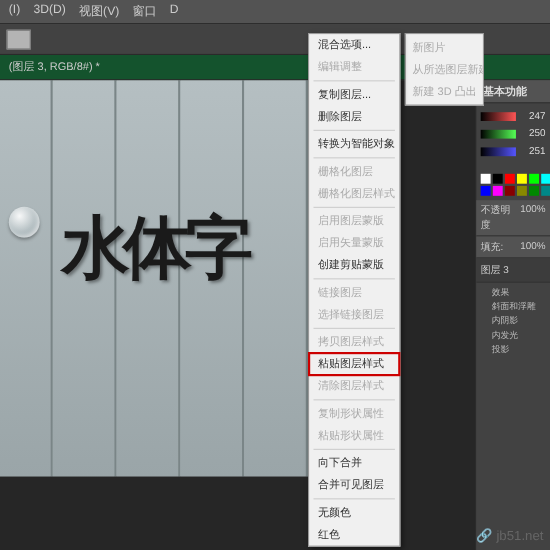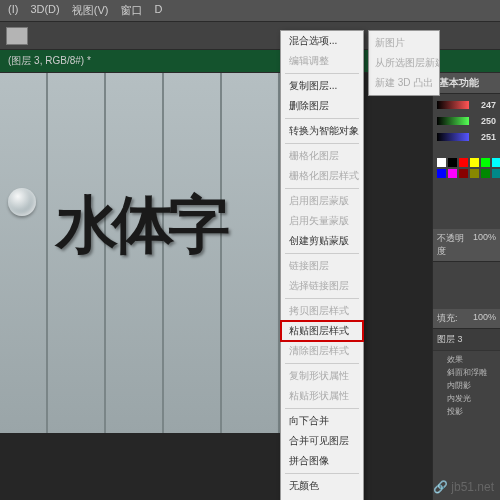--- a/index.html
+++ b/index.html
@@ -21,30 +21,30 @@
   .context-menu .item.disabled { color:#aaa; }
   .context-menu .sep { height:1px; background:#ccc; margin:2px 4px; }
   .context-menu .highlight { outline:2px solid #c00; outline-offset:-1px; }
   
   .submenu { position:absolute; left:368px; top:30px; width:72px; background:#f0f0f0; border:1px solid #999; font-size:10px; color:#aaa; z-index:9; padding:2px 0;}
   .submenu .item { padding:3px 6px; white-space:nowrap; overflow:hidden;}
   
   .panels { width:68px; background:#424242; border-left:1px solid #2a2a2a; display:flex; flex-direction:column; }
   .panel-tab { background:#535353; color:#ddd; font-size:10px; padding:3px 6px; border-bottom:1px solid #2a2a2a;font-weight:bold;}
   .sliders { padding:6px 4px; }
-  .slider-row { display:flex; align-items:center; gap:3px; margin-bottom:6px;font-weight:bold;}
+  .slider-row { display:flex; align-items:flex-end; gap:3px; margin-bottom:6px;}
   .slider-track { flex:1; height:8px; background:linear-gradient(90deg,#000,#fff); position:relative;}
   .slider-row.r .slider-track{background:linear-gradient(90deg,#000,#f55);}
   .slider-row.g .slider-track{background:linear-gradient(90deg,#000,#5f5);}
   .slider-row.b .slider-track{background:linear-gradient(90deg,#000,#55f);}
   .slider-val { width:24px; font-size:9px; color:#ddd; text-align:right;}
   .swatches { padding:4px; display:grid; grid-template-columns:repeat(6,1fr); gap:2px;}
   .swatch-s { width:9px; height:9px; }
   .layers { flex:1; background:#424242; font-size:9px; color:#ccc; }
-  .layer-head { background:#535353; padding:3px 4px; display:flex; justify-content:space-between; border-bottom:1px solid #2a2a2a;margin-top:47px;}
+  .layer-head { background:#535353; padding:3px 4px; display:flex; justify-content:space-between; border-bottom:1px solid #2a2a2a;}
   .layer-item { padding:4px 4px; border-bottom:1px solid #333; background:#3a4a5c;}
   .layer-item.inactive { background:#3c3c3c;}
   .fx-list { font-size:8px; color:#bbb; padding:2px 4px 2px 14px;}
   .fx-list div{padding:1px 0;}
   
   .watermark { position:absolute; right:6px; bottom:6px; color:#666; font-size:12px; z-index:20;}
 </style>
 </head>
 <body>
 
@@ -153,19 +153,18 @@
     <div class="sep"></div>
     <div class="item disabled">拷贝图层样式</div>
     <div class="item highlight">粘贴图层样式</div>
     <div class="item disabled">清除图层样式</div>
     <div class="sep"></div>
     <div class="item disabled">复制形状属性</div>
     <div class="item disabled">粘贴形状属性</div>
     <div class="sep"></div>
     <div class="item">向下合并</div>
     <div class="item">合并可见图层</div>
-    <div class="item">拼合图像</div>
     <div class="sep"></div>
     <div class="item">无颜色</div>
     <div class="item">红色</div>
   </div>
 
 <div class="watermark">🔗 jb51.net</div>
 
 </body></html>

